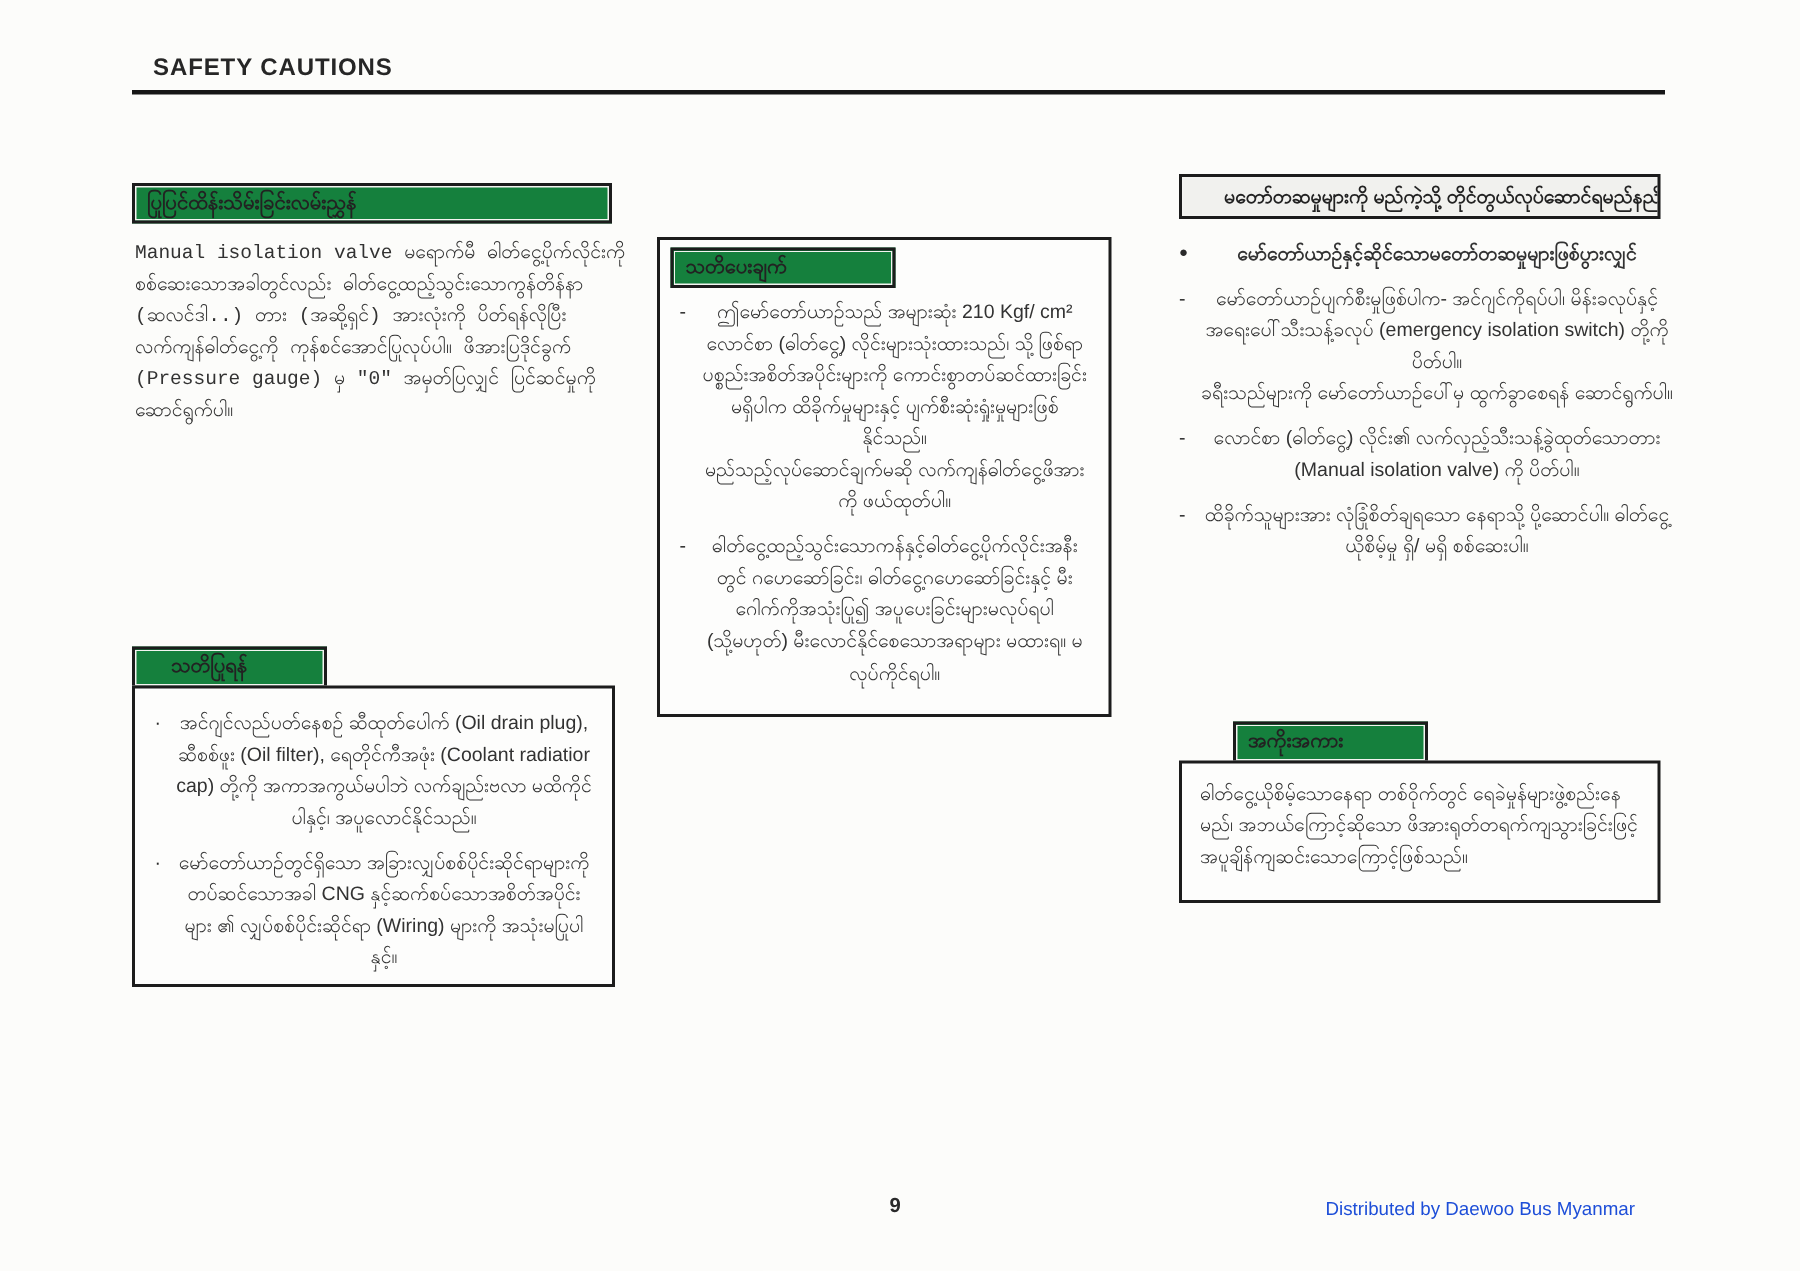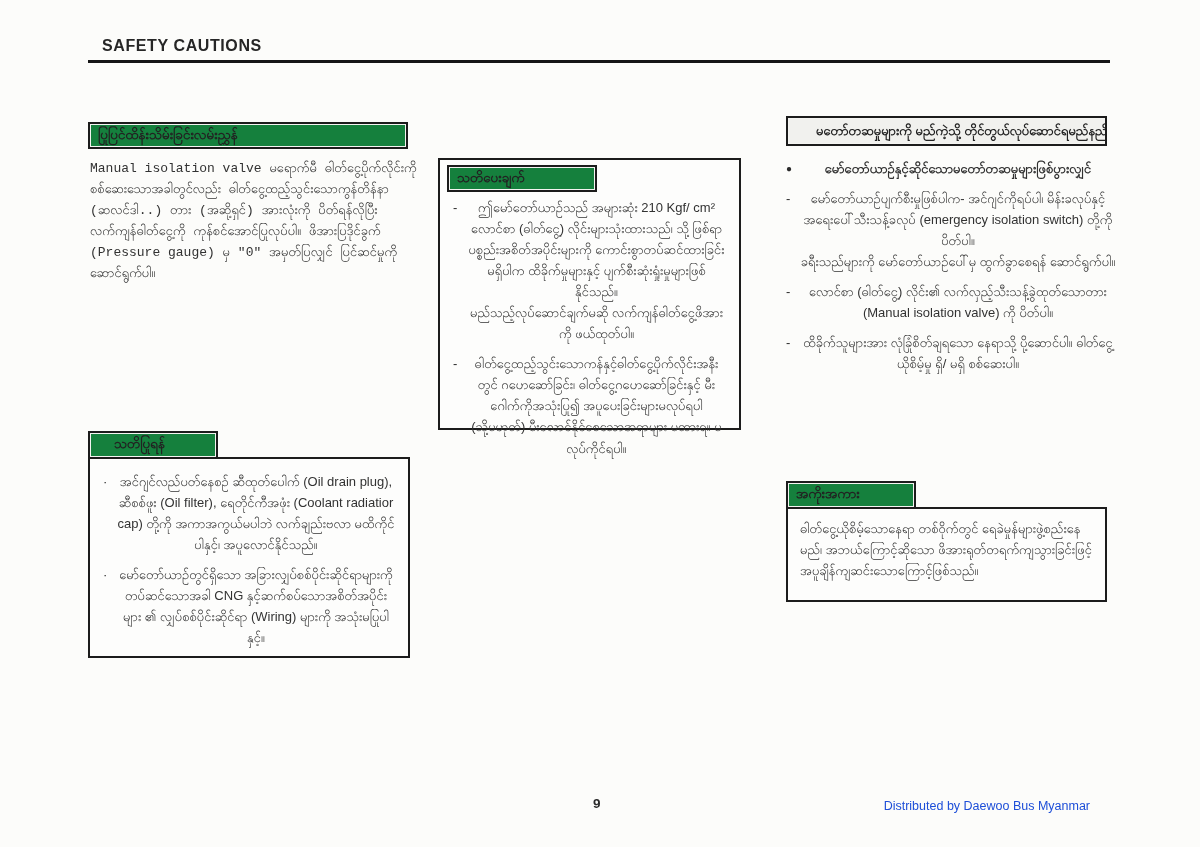--- a/index.html
+++ b/index.html
@@ -78,21 +78,21 @@
         <span class="marker">·</span>
         <p class="btext">အင်ဂျင်လည်ပတ်နေစဉ် ဆီထုတ်ပေါက် (Oil drain plug), ဆီစစ်ဖူး (Oil filter), ရေတိုင်ကီအဖုံး (Coolant radiatior cap) တို့ကို အကာအကွယ်မပါဘဲ လက်ချည်းဗလာ မထိကိုင်ပါနှင့်၊ အပူလောင်နိုင်သည်။</p>
       </div>
       <div class="bullet-row">
         <span class="marker">·</span>
         <p class="btext">မော်တော်ယာဉ်တွင်ရှိသော အခြားလျှပ်စစ်ပိုင်းဆိုင်ရာများကို တပ်ဆင်သောအခါ CNG နှင့်ဆက်စပ်သောအစိတ်အပိုင်းများ ၏ လျှပ်စစ်ပိုင်းဆိုင်ရာ (Wiring) များကို အသုံးမပြုပါနှင့်။</p>
       </div>
     </div>
   </div>
 
-  <div class="body-box" style="left:438px; top:158px; width:303px; height:272px;">
+  <div class="body-box" style="left:438px; top:158px; width:303px; height:320px;">
     <div class="title-box" style="left:7px; top:5px; width:150px; height:27px; position:relative;">သတိပေးချက်</div>
     <div class="inner-pad" style="padding-top:10px;">
       <div class="bullet-row">
         <span class="marker">-</span>
         <p class="btext">ဤမော်တော်ယာဉ်သည် အများဆုံး 210 Kgf/ cm²  လောင်စာ (ဓါတ်ငွေ့) လိုင်းများသုံးထားသည်၊ သို့ဖြစ်ရာ ပစ္စည်းအစိတ်အပိုင်းများကို ကောင်းစွာတပ်ဆင်ထားခြင်းမရှိပါက ထိခိုက်မှုများနှင့် ပျက်စီးဆုံးရှုံးမှုများဖြစ်နိုင်သည်။
 မည်သည့်လုပ်ဆောင်ချက်မဆို လက်ကျန်ဓါတ်ငွေ့ဖိအားကို ဖယ်ထုတ်ပါ။</p>
       </div>
       <div class="bullet-row">
         <span class="marker">-</span>
         <p class="btext">ဓါတ်ငွေ့ထည့်သွင်းသောကန်နှင့်ဓါတ်ငွေ့ပိုက်လိုင်းအနီးတွင် ဂဟေဆော်ခြင်း၊ ဓါတ်ငွေ့ဂဟေဆော်ခြင်းနှင့် မီးဂေါက်ကိုအသုံးပြု၍ အပူပေးခြင်းများမလုပ်ရပါ (သို့မဟုတ်) မီးလောင်နိုင်စေသောအရာများ မထားရ။ မလုပ်ကိုင်ရပါ။</p>
@@ -114,21 +114,21 @@
     <div class="bullet-row">
       <span class="marker">-</span>
       <p class="btext">လောင်စာ (ဓါတ်ငွေ့) လိုင်း၏ လက်လှည့်သီးသန့်ခွဲထုတ်သောတား (Manual isolation valve) ကို ပိတ်ပါ။</p>
     </div>
     <div class="bullet-row">
       <span class="marker">-</span>
       <p class="btext">ထိခိုက်သူများအား လုံခြုံစိတ်ချရသော နေရာသို့ ပို့ဆောင်ပါ။ ဓါတ်ငွေ့ယိုစိမ့်မှု ရှိ/ မရှိ စစ်ဆေးပါ။</p>
     </div>
   </div>
 
-  <div class="title-box" style="left:786px; top:481px; width:130px; height:28px;">အကိုးအကား</div>
+  <div class="title-box" style="left:822px; top:481px; width:130px; height:28px;">အကိုးအကား</div>
   <div class="body-box" style="left:786px; top:507px; width:321px; height:95px;">
     <div class="inner-pad" style="padding:9px 12px;">ဓါတ်ငွေ့ယိုစိမ့်သောနေရာ တစ်ဝိုက်တွင် ရေခဲမှုန်များဖွဲ့စည်းနေမည်၊ အဘယ်ကြောင့်ဆိုသော ဖိအားရုတ်တရက်ကျသွားခြင်းဖြင့် အပူချိန်ကျဆင်းသောကြောင့်ဖြစ်သည်။</div>
   </div>
 
   <div class="page-num">9</div>
   <div class="footer-right">Distributed by Daewoo Bus Myanmar</div>
 
 </div>
 
 </body></html>

